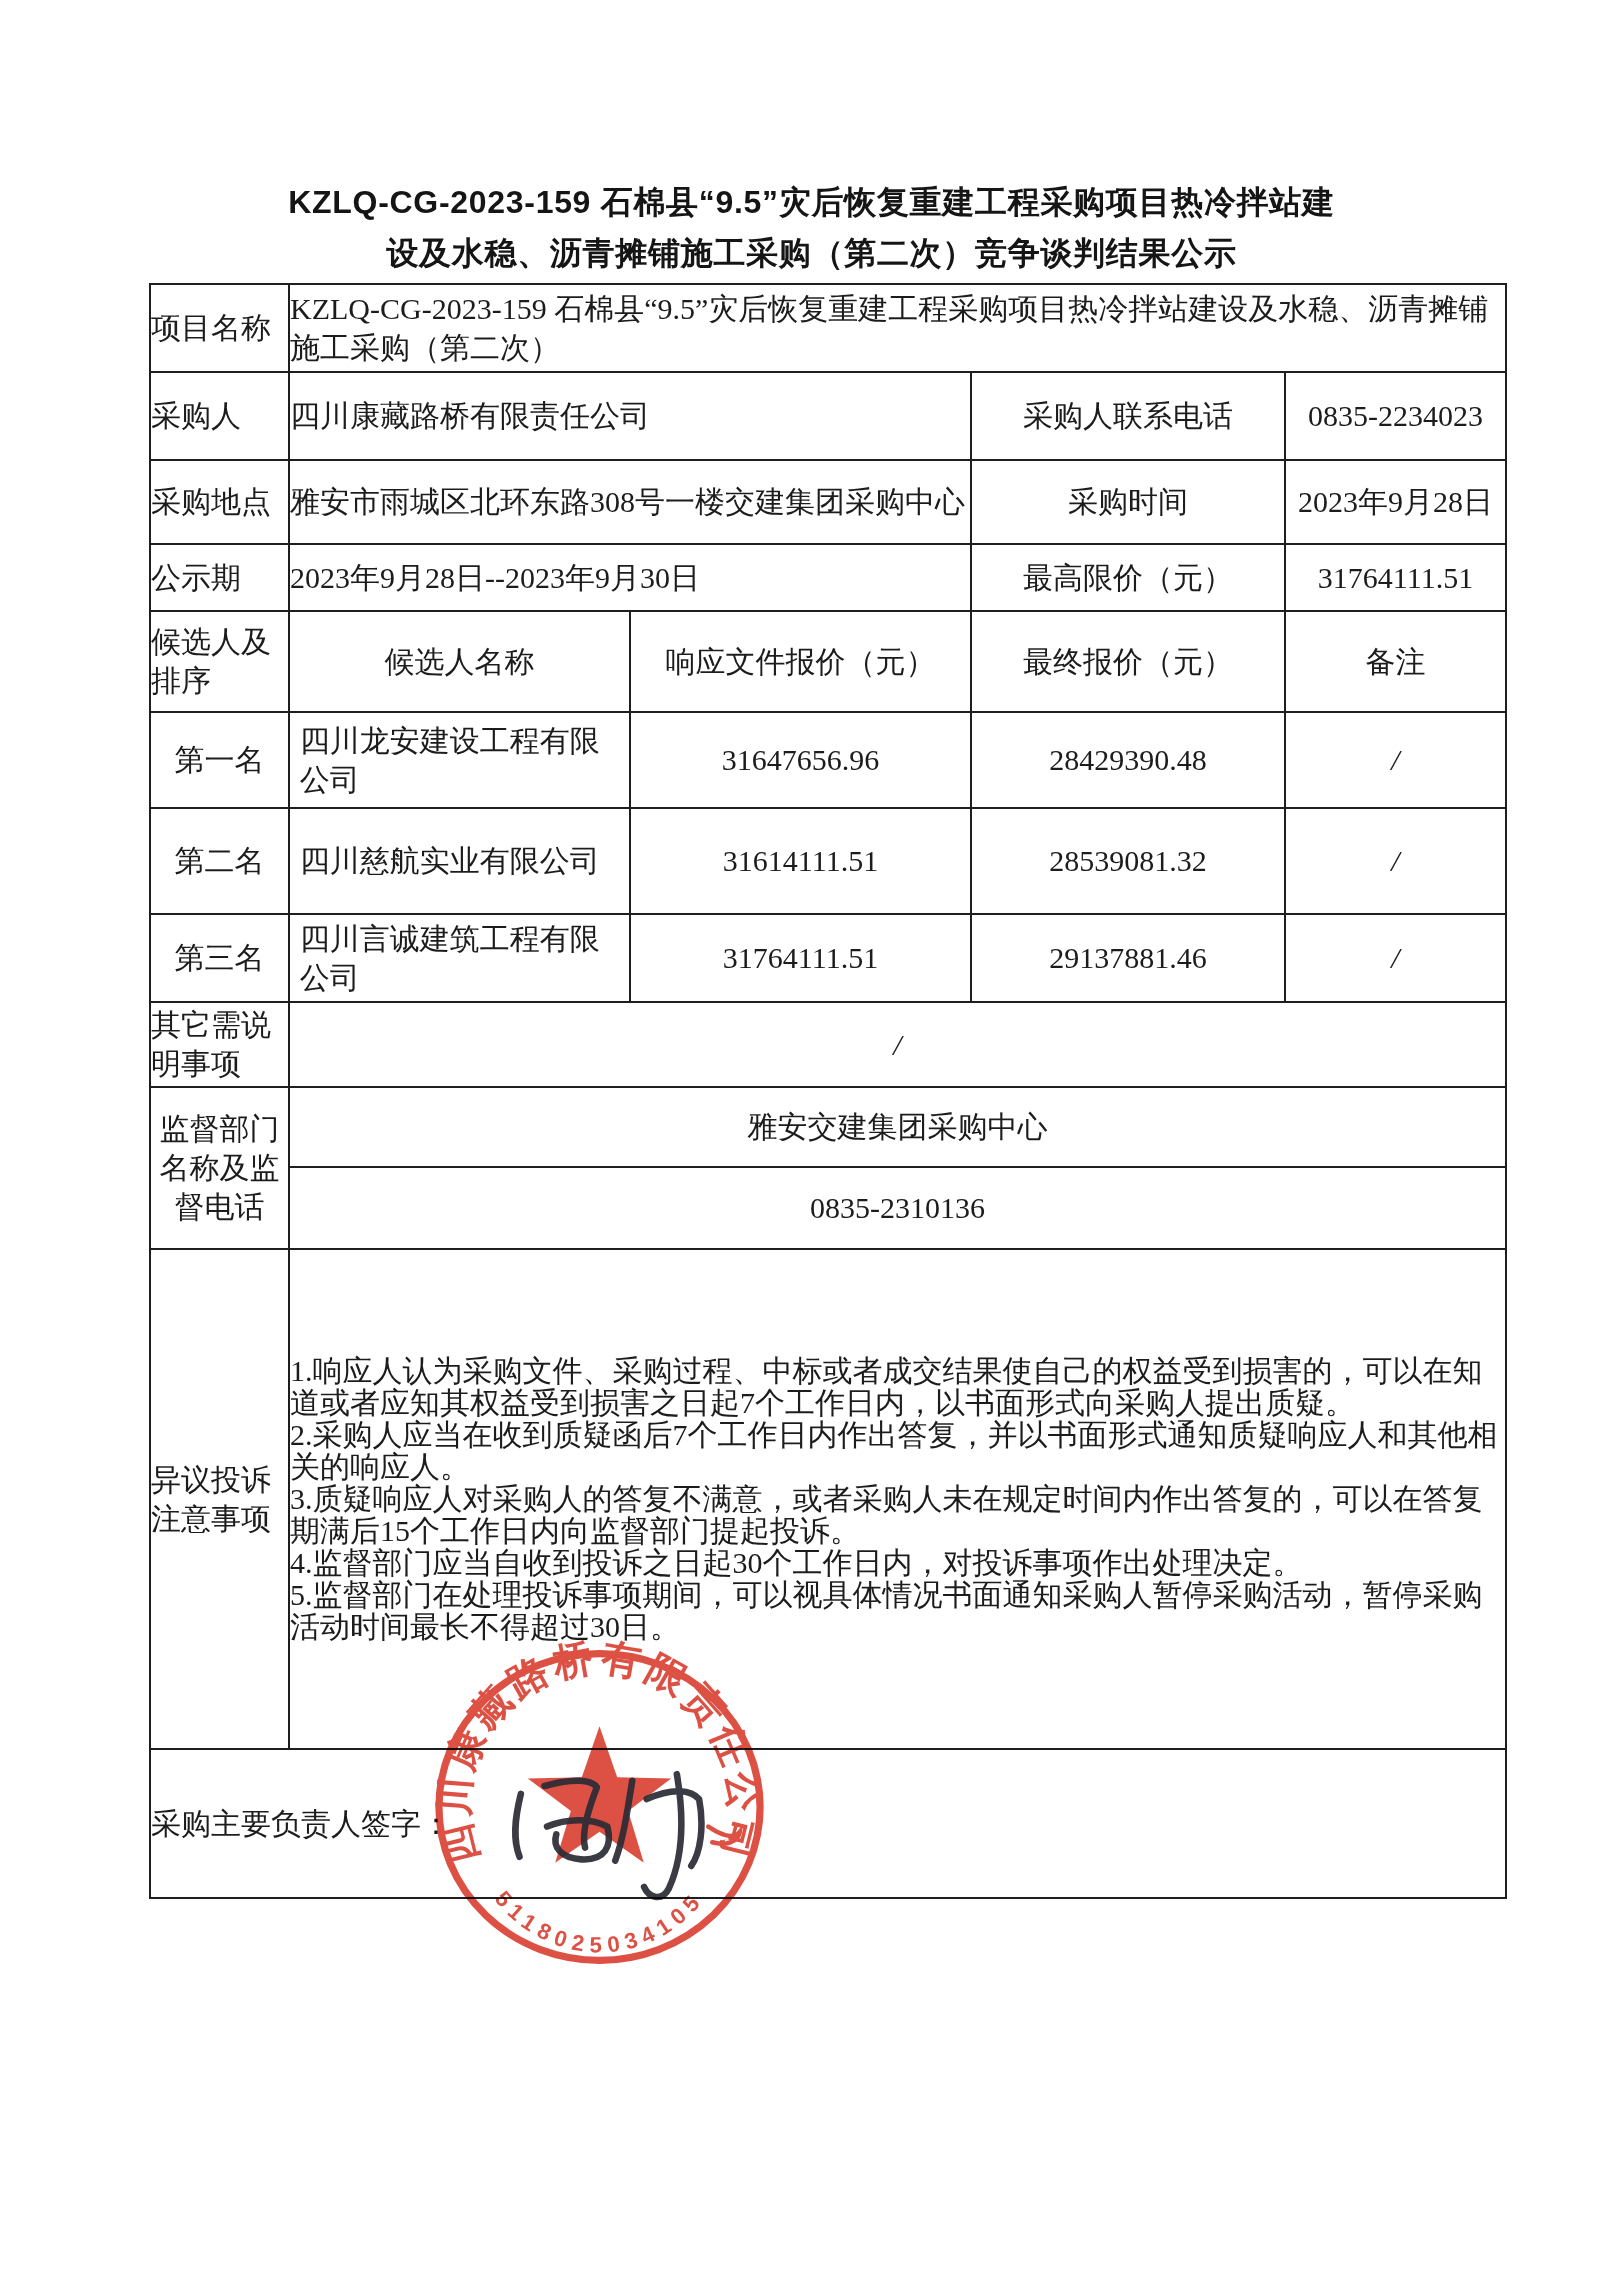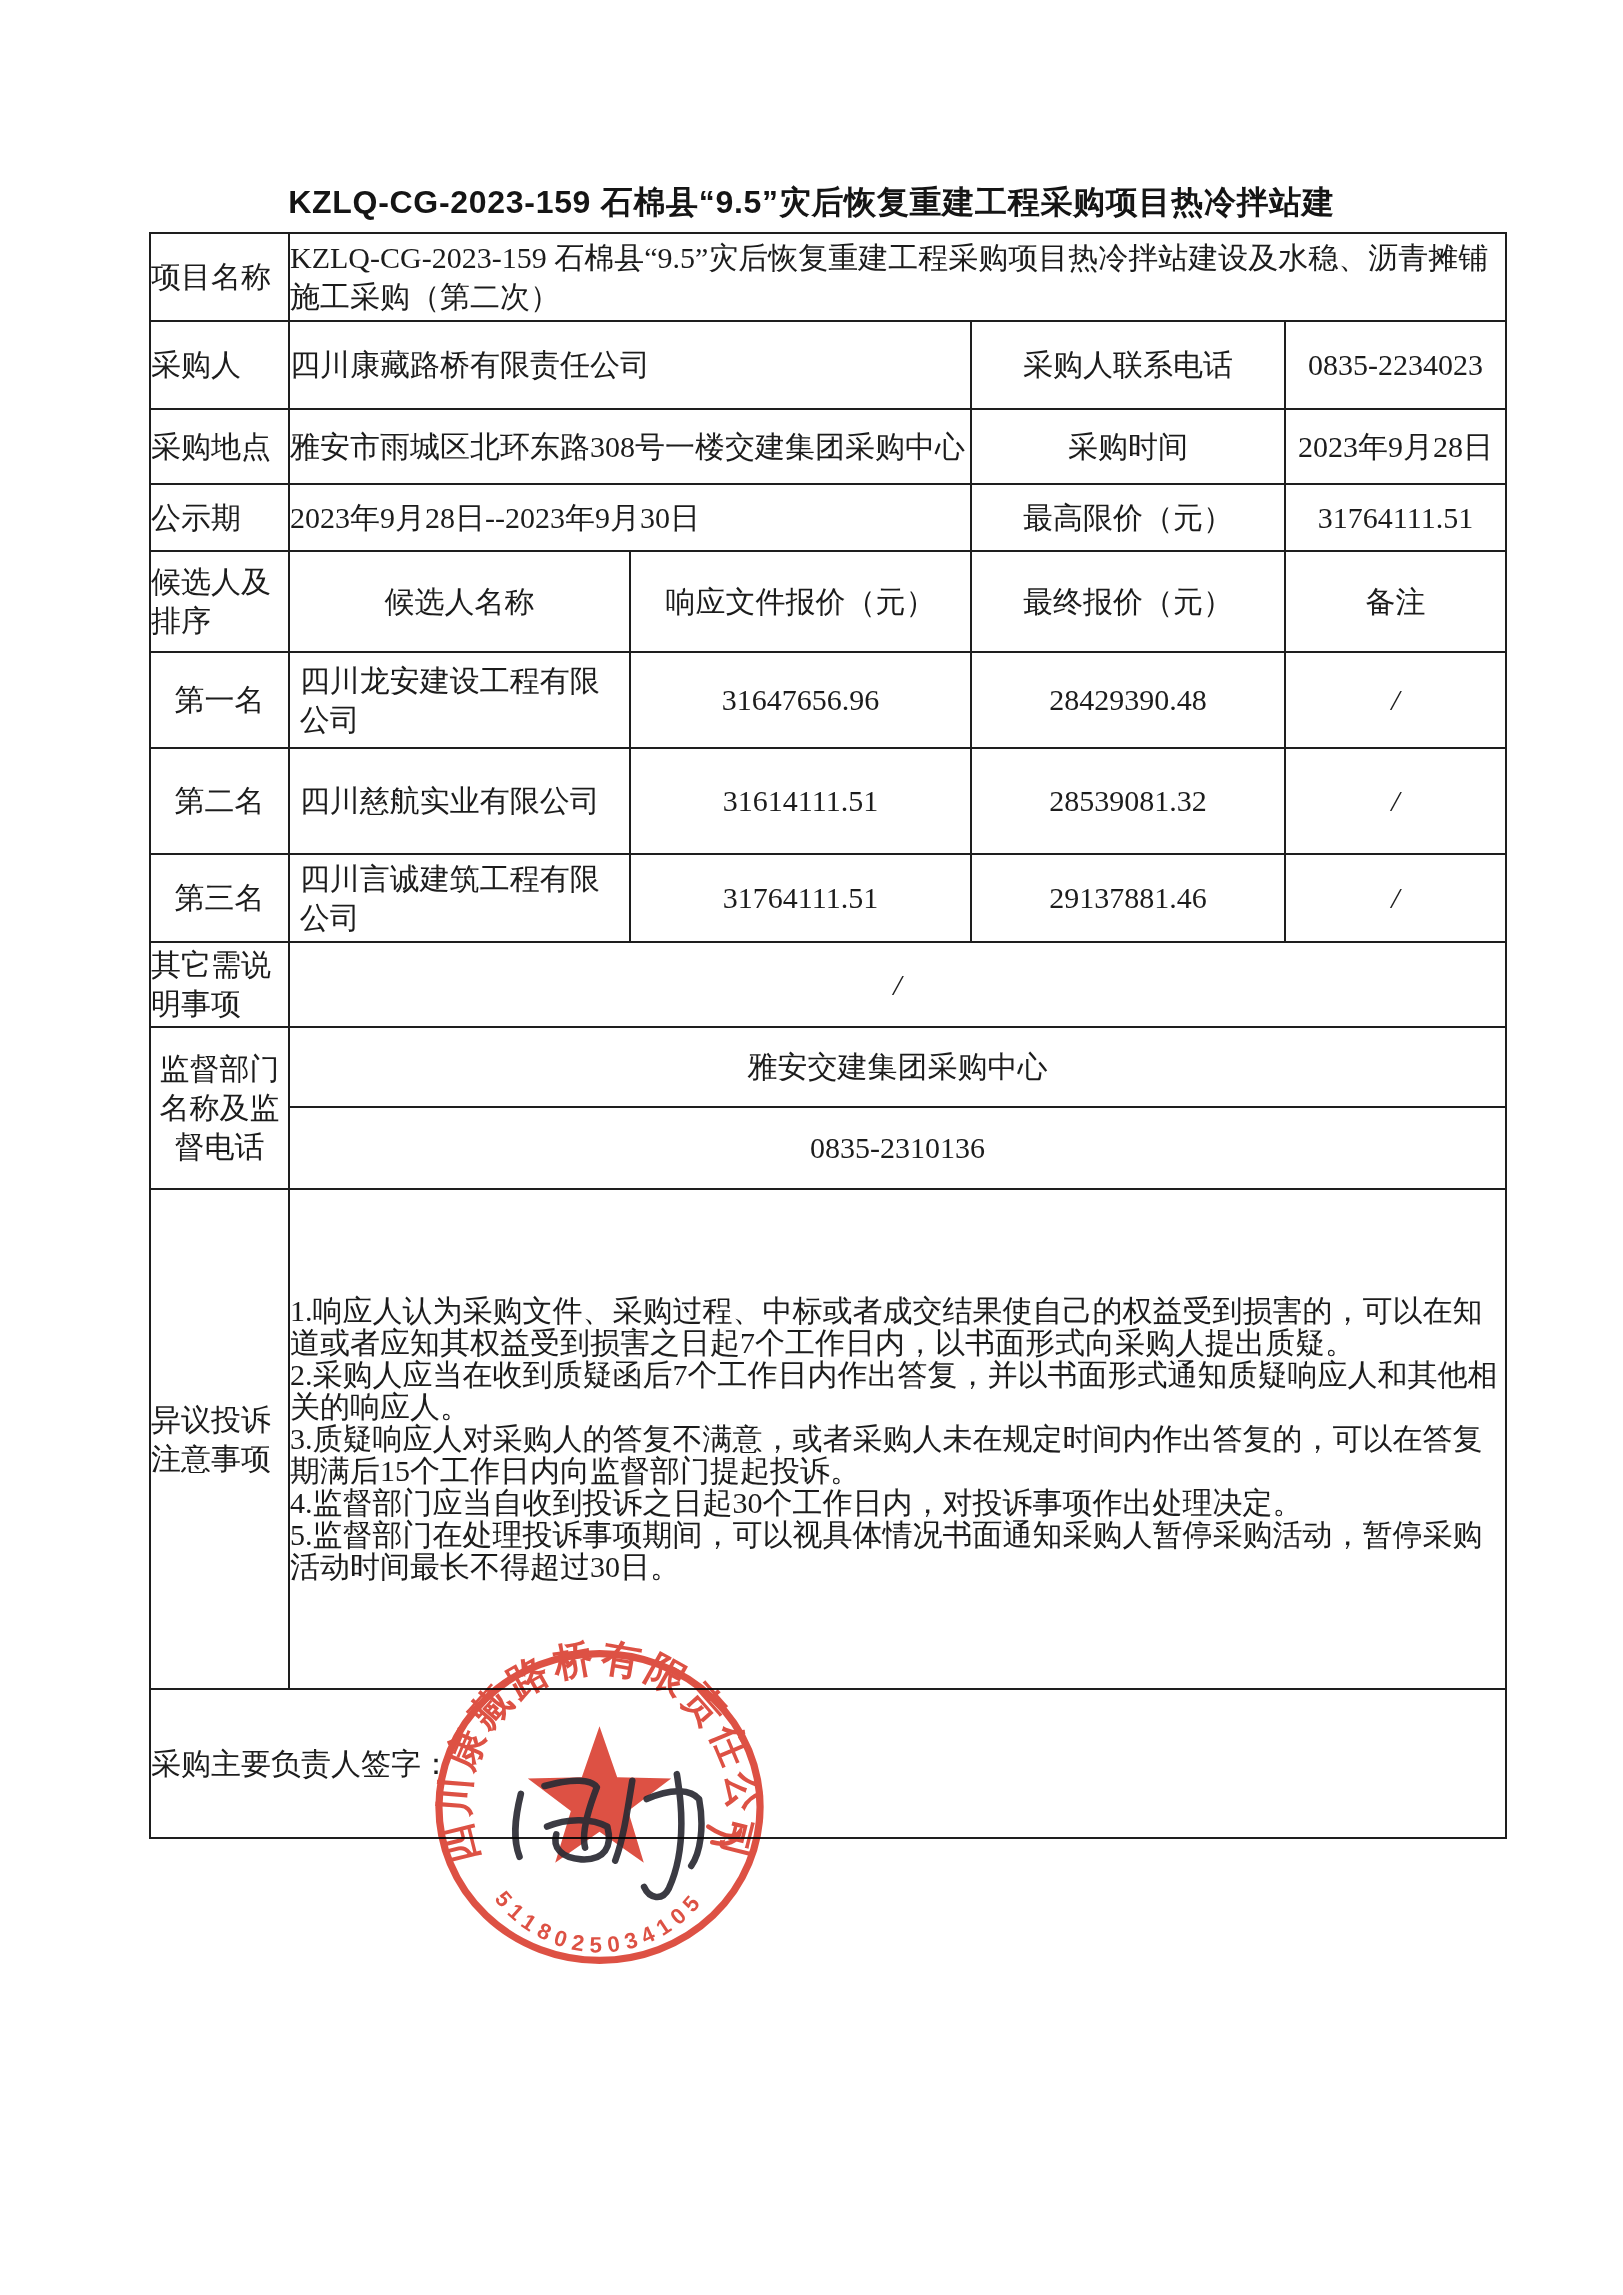--- a/index.html
+++ b/index.html
@@ -60,20 +60,21 @@
     z-index:5;
   }
 </style>
 </head>
 <body>
 
 <div class="page">
 
   <div class="doc-title">
     <div>KZLQ-CG-2023-159 石棉县“9.5”灾后恢复重建工程采购项目热冷拌站建</div>
+    <div>设及水稳、沥青摊铺施工采购（第二次）竞争谈判结果公示</div>
   </div>
 
   <table class="main">
     <colgroup>
       <col style="width:139px">
         <col style="width:341px">
         <col style="width:341px">
         <col style="width:314px">
         <col style="width:221px">
     </colgroup>
@@ -84,21 +85,21 @@
       <td class="val" colspan="4">KZLQ-CG-2023-159 石棉县“9.5”灾后恢复重建工程采购项目热冷拌站建设及水稳、沥青摊铺施工采购（第二次）</td>
     </tr>
 
     <tr style="height:88px">
       <td class="lbl">采购人</td>
       <td class="val" colspan="2">四川康藏路桥有限责任公司</td>
       <td class="ctr">采购人联系电话</td>
       <td class="ctr">0835-2234023</td>
     </tr>
 
-    <tr style="height:75px">
+    <tr style="height:84px">
       <td class="lbl">采购地点</td>
       <td class="val" colspan="2">雅安市雨城区北环东路308号一楼交建集团采购中心</td>
       <td class="ctr">采购时间</td>
       <td class="ctr">2023年9月28日</td>
     </tr>
 
     <tr style="height:67px">
       <td class="lbl">公示期</td>
       <td class="val" colspan="2">2023年9月28日--2023年9月30日</td>
       <td class="ctr">最高限价（元）</td>

